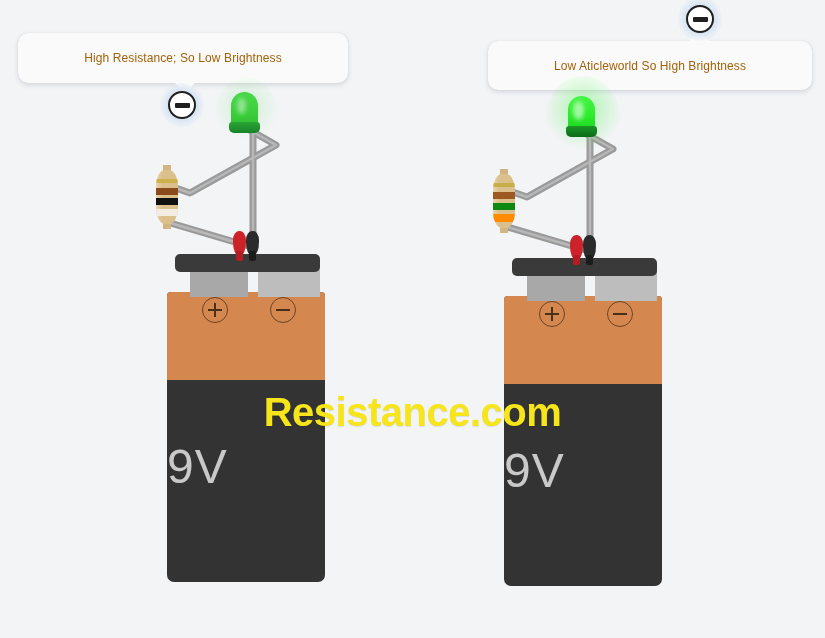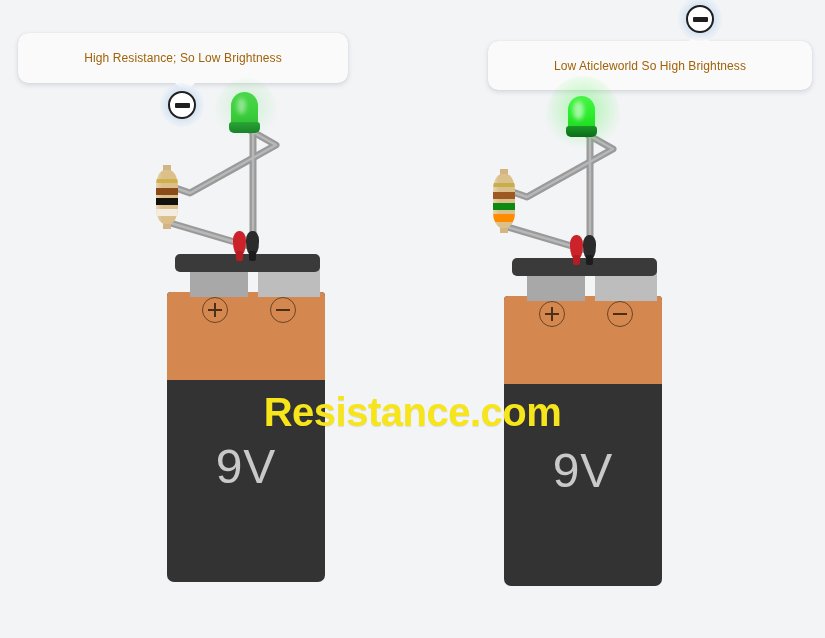--- a/index.html
+++ b/index.html
@@ -127,21 +127,20 @@
     position: absolute;
     background: #4a3018;
   }
   .polarity.plus::before { left: 5px; top: 11px; width: 14px; height: 2.4px; }
   .polarity.plus::after  { left: 10.8px; top: 5px; width: 2.4px; height: 14px; }
   .polarity.minus::before { left: 5px; top: 11px; width: 14px; height: 2.4px; }
 
   .batt-voltage {
     position: absolute;
     width: 100%;
-    text-align: center;
     color: #c9c9c9;
     font-size: 48px;
     font-weight: 400;
     letter-spacing: 1px;
     line-height: 1;
   }
 
   
   .terminal {
     position: absolute;

